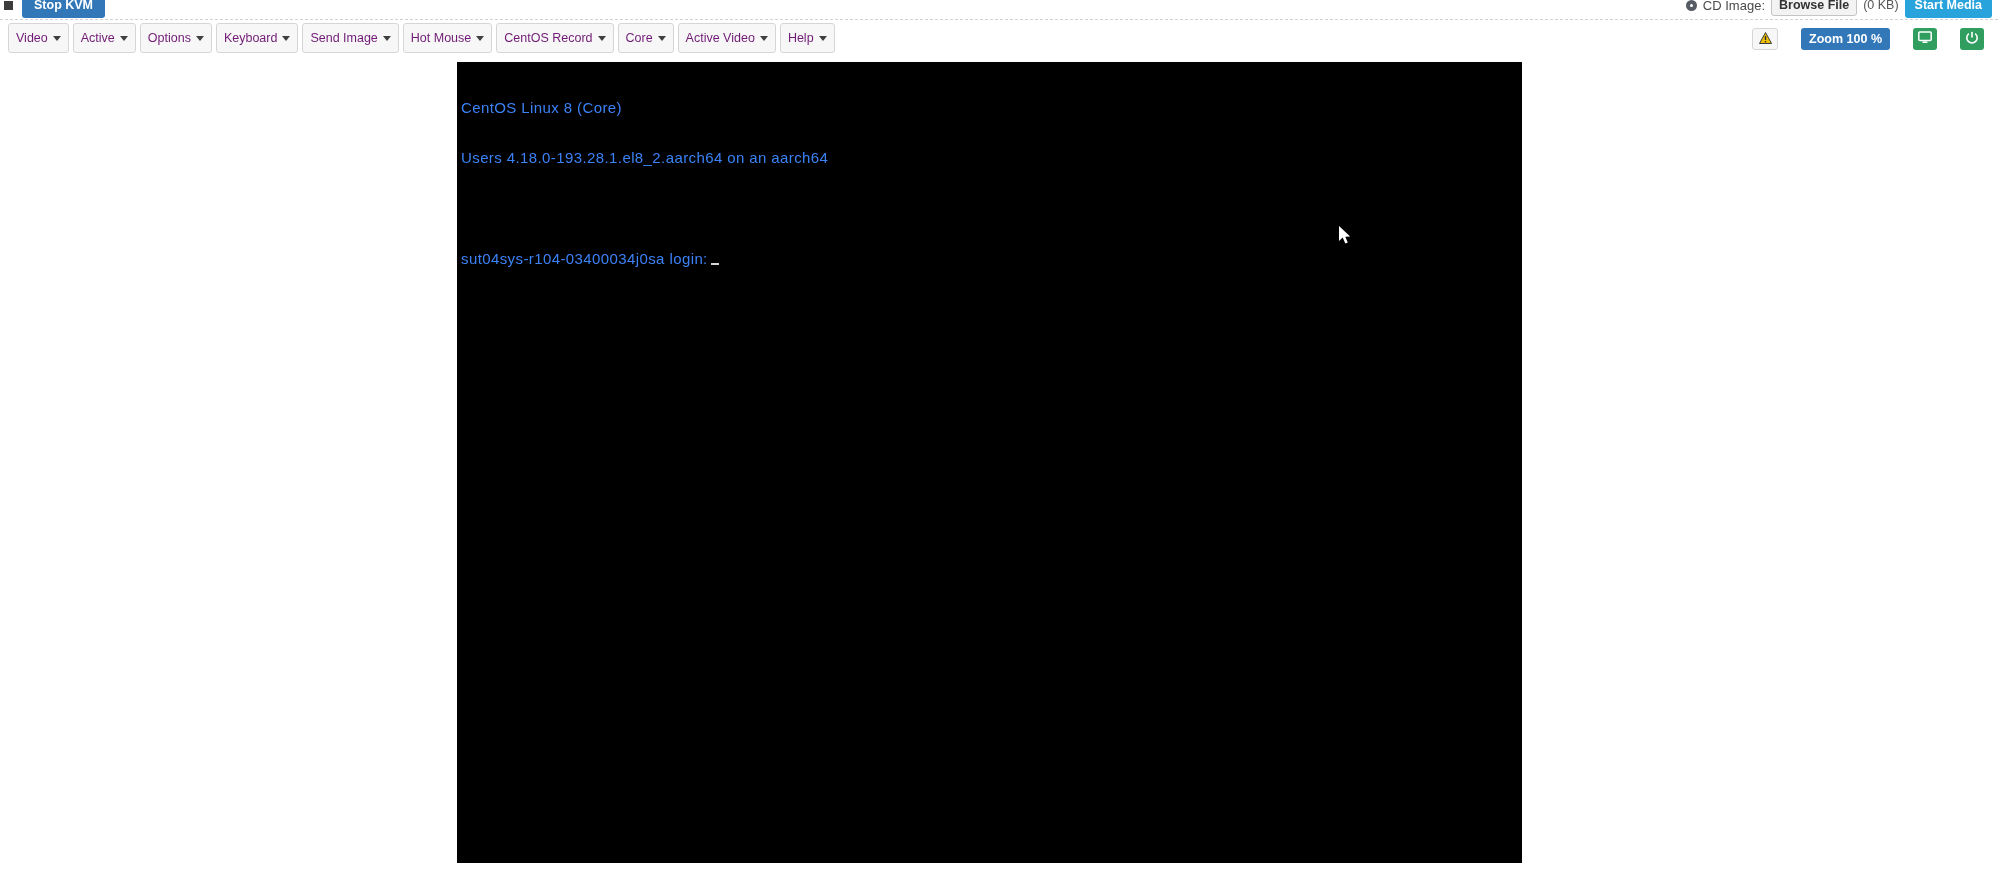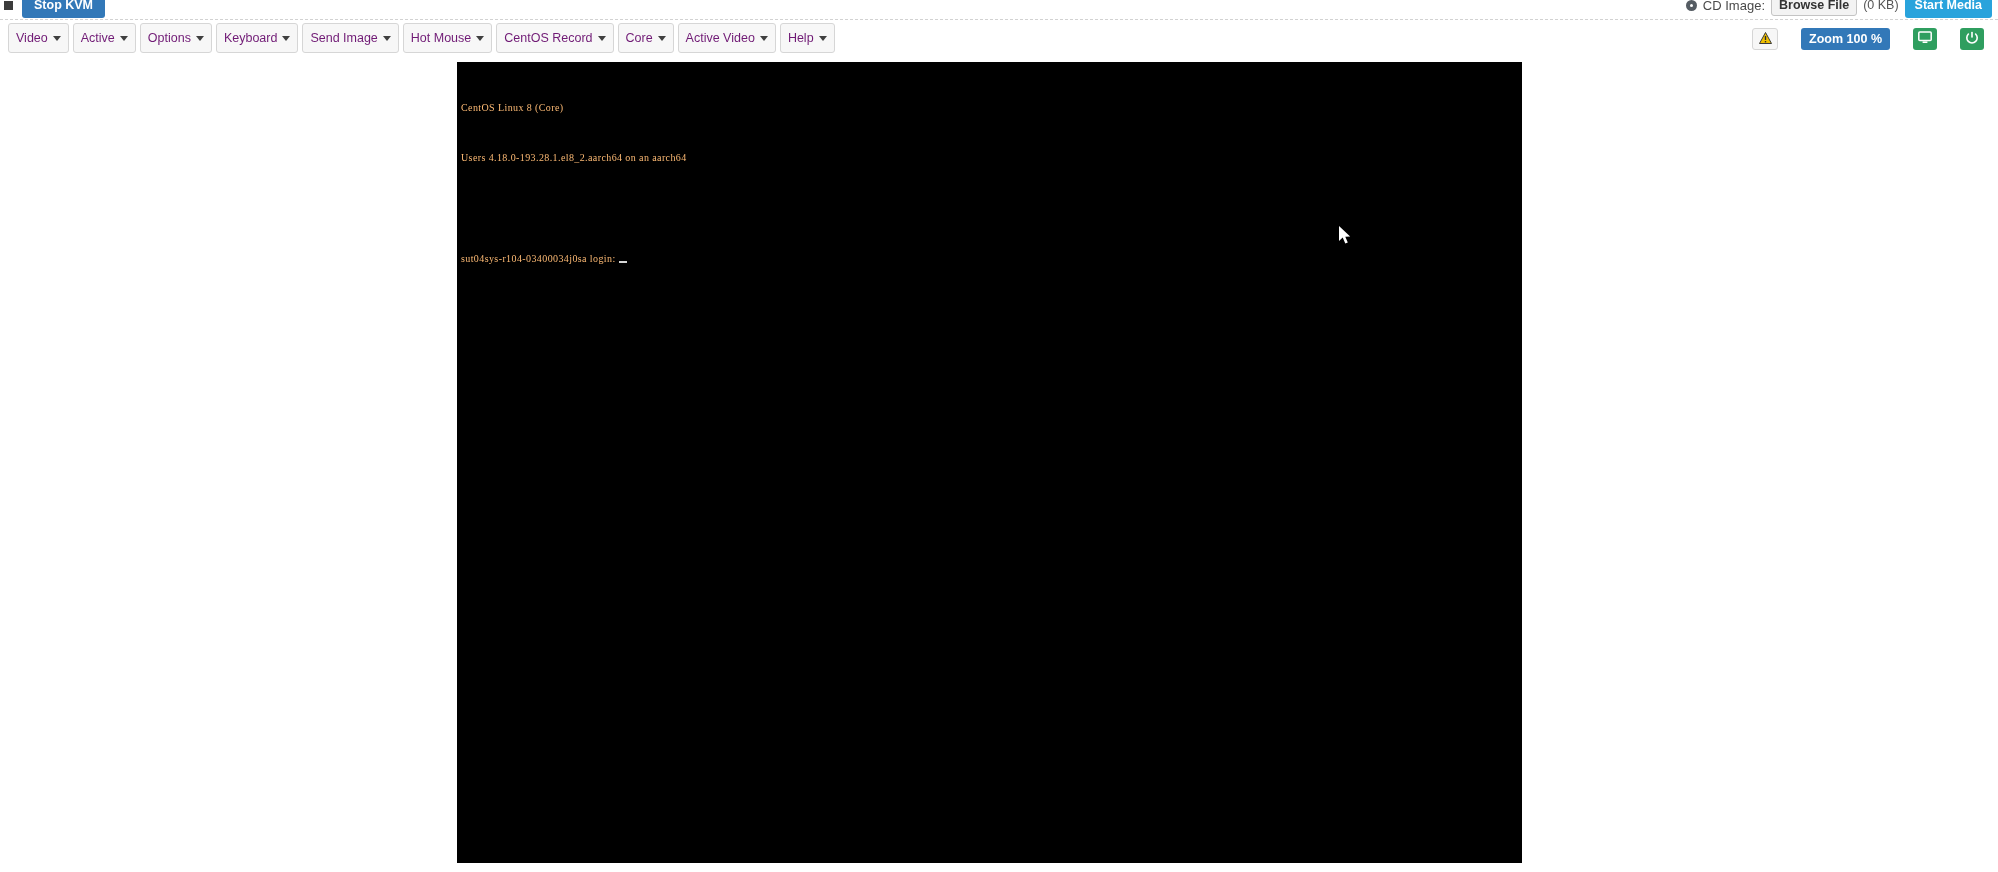--- a/index.html
+++ b/index.html
@@ -213,23 +213,23 @@
     width: 1065px;
     height: 801px;
     background: #000000;
     overflow: hidden;
   }
 
   .console-text {
     position: absolute;
     left: 4px;
     top: 4px;
-    color: #fdba74;
-    font-family: Liberation Serif, serif;
-    font-size: 10px;
+    color: #3b82f6;
+    font-family: Liberation Sans, sans-serif;
+    font-size: 15px;
     line-height: 16.8px;
     white-space: pre;
     letter-spacing: 0.4px;
   }
 
   .cursor-block {
     display: inline-block;
     width: 8px;
     height: 2px;
     background: #d6d6d6;

